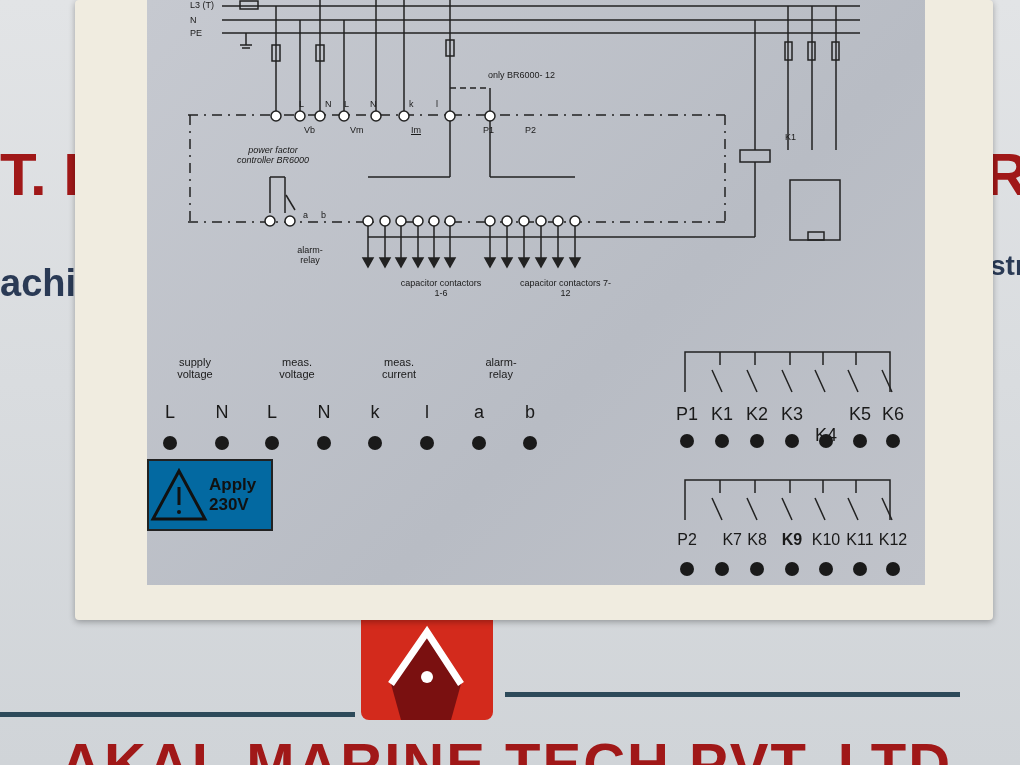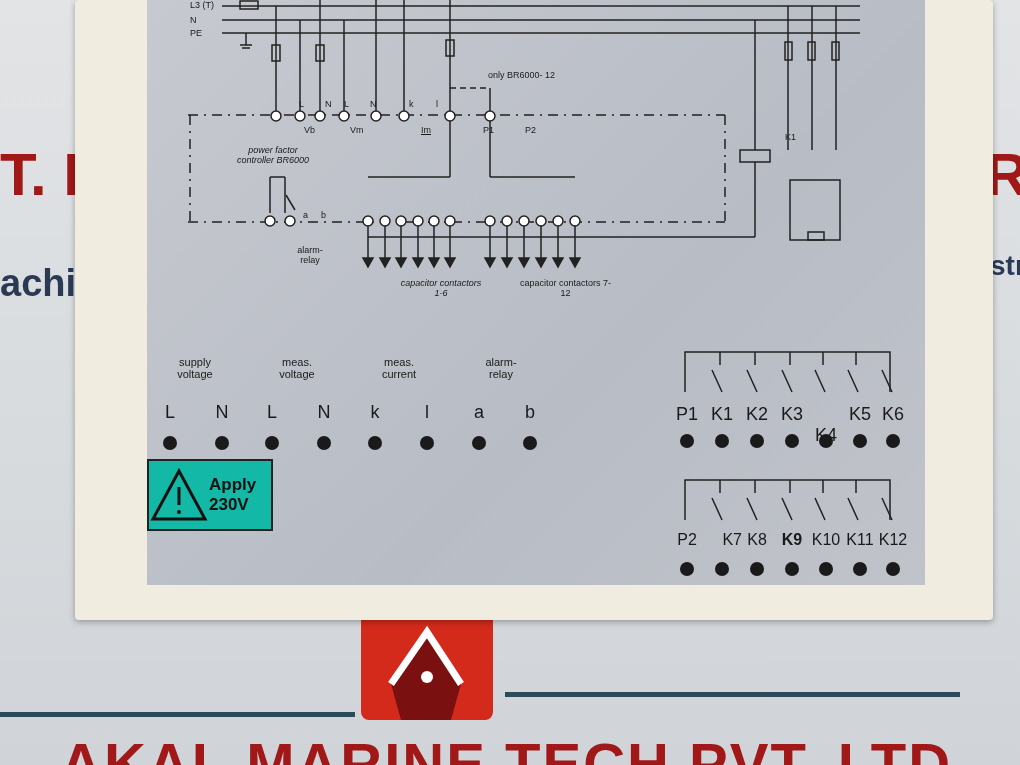--- a/index.html
+++ b/index.html
@@ -9,21 +9,21 @@
   .bg-text { position:absolute; color:#a01818; font-weight:bold; font-family:"Liberation Sans", sans-serif; }
   .bg-line { position:absolute; height:5px; background:#2d4a5a; }
   .housing { position:absolute; left:75px; top:0; width:918px; height:620px;
              background:#f0ece0; border-radius:4px; box-shadow:0 2px 6px rgba(0,0,0,.3); }
   .plate { position:absolute; left:147px; top:0; width:778px; height:585px;
            background:linear-gradient(135deg,#c6c9d0,#b8bcc4 60%,#c0c3ca); }
   .lbl { position:absolute; color:#1a1a1a; font-size:11px; line-height:12px; text-align:center; }
   .slbl { position:absolute; color:#1a1a1a; font-size:9px;padding-left:28px; }
   .term-lbl { position:absolute; font-size:18px; color:#1a1a1a; text-align:center; width:40px; }
   .dot { position:absolute; width:14px; height:14px; border-radius:50%; background:#1a1a1a; }
-  .warn { position:absolute; left:147px; top:459px; width:122px; height:68px; background:#14b8a6;
+  .warn { position:absolute; left:147px; top:459px; width:122px; height:68px; background:#0369a1;
           border:2px solid #222; display:flex; align-items:center; }
   .warn-text { font-weight:bold; font-size:17px; line-height:20px; color:#111; }
   .logo { position:absolute; left:361px; top:612px; width:132px; height:108px; background:#d32a1c; border-radius:0 0 8px 8px; }
   svg { position:absolute; left:0; top:0; }
 </style>
 </head>
 <body>
 
 <div class="bg-banner"></div>
 <div class="bg-text" style="left:0;top:140px;font-size:60px;">T. L</div>
@@ -134,28 +134,28 @@
 <div class="slbl" style="left:162px;top:28px;">PE</div>
 <div class="slbl" style="left:460px;top:70px;">only BR6000- 12</div>
 <div class="slbl" style="left:271px;top:99px;">L</div>
 <div class="slbl" style="left:297px;top:99px;">N</div>
 <div class="slbl" style="left:316px;top:99px;">L</div>
 <div class="slbl" style="left:342px;top:99px;">N</div>
 <div class="slbl" style="left:381px;top:99px;">k</div>
 <div class="slbl" style="left:408px;top:99px;">l</div>
 <div class="slbl" style="left:276px;top:125px;">Vb</div>
 <div class="slbl" style="left:322px;top:125px;">Vm</div>
-<div class="slbl" style="left:393px;top:125px;text-decoration:underline;">Im</div>
+<div class="slbl" style="left:383px;top:125px;text-decoration:underline;">Im</div>
 <div class="slbl" style="left:455px;top:125px;">P1</div>
 <div class="slbl" style="left:497px;top:125px;">P2</div>
 <div class="slbl" style="left:205px;top:145px;width:80px;font-style:italic;text-align:center;">power factor controller BR6000</div>
 <div class="slbl" style="left:275px;top:210px;">a</div>
 <div class="slbl" style="left:293px;top:210px;">b</div>
 <div class="slbl" style="left:262px;top:245px;width:40px;text-align:center;">alarm-relay</div>
-<div class="slbl" style="left:368px;top:278px;width:90px;text-align:center;font-style:italic;">capacitor contactors 1-6</div>
+<div class="slbl" style="left:368px;top:278px;width:90px;text-align:center;">capacitor contactors 1-6</div>
 <div class="slbl" style="left:490px;top:278px;width:95px;text-align:center;">capacitor contactors 7-12</div>
 <div class="slbl" style="left:757px;top:132px;">K1</div>
 
 <div class="lbl" style="left:160px;top:356px;width:70px;">
   <div>supply</div>
   <div>voltage</div>
 </div>
 <div class="lbl" style="left:262px;top:356px;width:70px;">
   <div>meas.</div>
   <div>voltage</div>

